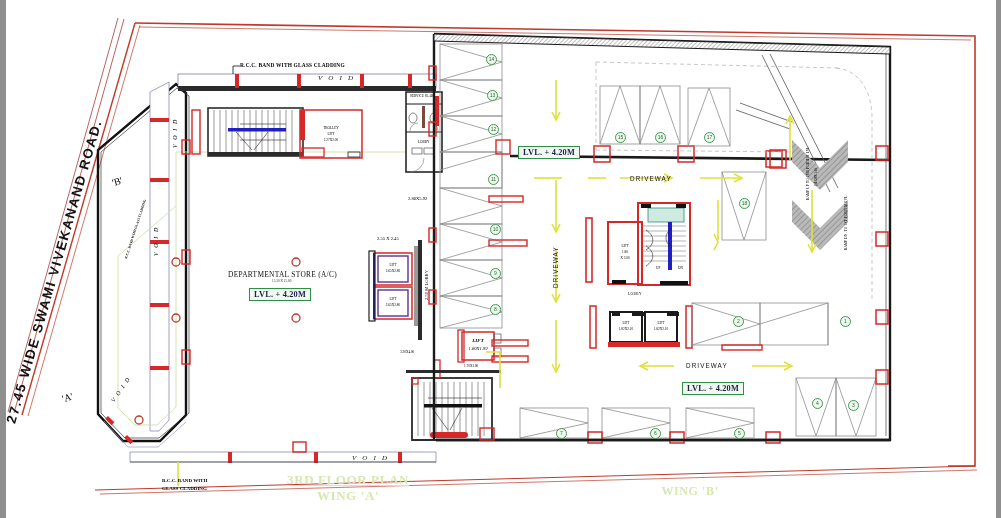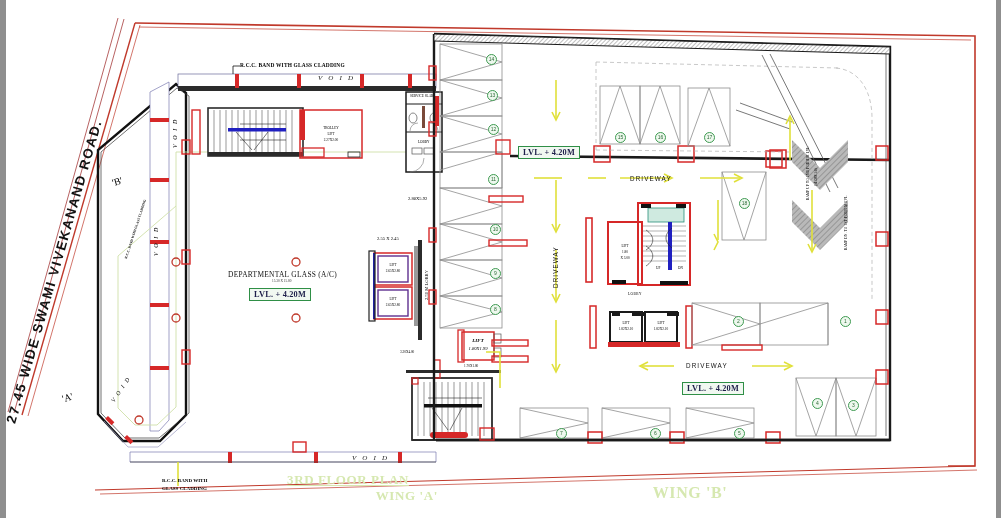--- a/index.html
+++ b/index.html
@@ -438,21 +438,21 @@
   </svg>
 
   <div class="lbl voidtxt" style="left:318px; top:74px;">V O I D</div>
   <div class="lbl voidtxt" style="left:352px; top:454px;">V O I D</div>
   <div class="lbl" style="left:172px; top:148px; font-style:italic; font-size:6px; letter-spacing:1.6px; transform:rotate(-90deg); transform-origin:left top;">V O I D</div>
   <div class="lbl" style="left:153px; top:256px; font-style:italic; font-size:6px; letter-spacing:1.6px; transform:rotate(-90deg); transform-origin:left top;">V O I D</div>
   <div class="lbl" style="left:110px; top:400px; font-style:italic; font-size:6px; letter-spacing:1.6px; transform:rotate(-56deg); transform-origin:left top;">V O I D</div>
 
   <div class="lbl xtiny" style="left:124px; top:258px; transform:rotate(-72deg); transform-origin:left top; font-weight:bold;">R.C.C. BAND WITH GLASS CLADDING</div>
 
-  <div class="lbl" style="left:228px; top:270px; font-size:7.4px; letter-spacing:.3px; color:#111;">DEPARTMENTAL GLASS (A/C)</div>
+  <div class="lbl" style="left:228px; top:270px; font-size:7.4px; letter-spacing:.3px; color:#111;">DEPARTMENTAL STORE (A/C)</div>
   <div class="lbl xtiny" style="left:272px; top:279px; color:#333;">15.30 X 15.80</div>
   <div class="lbl lvlbox" style="left:249px; top:288px;">LVL. + 4.20M</div>
 
   <div class="lbl xtiny ctr" style="left:312px; top:126px; width:38px;">TROLLEY</div>
   <div class="lbl xtiny ctr" style="left:312px; top:132px; width:38px;">LIFT</div>
   <div class="lbl xtiny ctr" style="left:312px; top:138px; width:38px;">2.27X2.00</div>
 
   <div class="lbl xtiny" style="left:410px; top:94px;">SERVICE SLAB</div>
   <div class="lbl xtiny" style="left:418px; top:140px;">LOBBY</div>
 
@@ -513,16 +513,16 @@
   <div class="pnum" style="left:486px; top:54px;">14</div>
   <div class="pnum" style="left:615px; top:132px;">15</div>
   <div class="pnum" style="left:655px; top:132px;">16</div>
   <div class="pnum" style="left:704px; top:132px;">17</div>
   <div class="pnum" style="left:739px; top:198px;">18</div>
 
   <div class="lbl xtiny" style="left:162px; top:478px; font-weight:bold; font-size:5px;">R.C.C. BAND WITH</div>
   <div class="lbl xtiny" style="left:162px; top:486px; font-weight:bold; font-size:5px;">GLASS CLADDING</div>
 
   <div class="lbl title" style="left:258px; top:472px; width:180px;text-decoration:underline;">3RD FLOOR PLAN</div>
-  <div class="lbl title" style="left:258px; top:488px; width:180px;text-align:right;">WING 'A'</div>
-  <div class="lbl title" style="left:500px; top:484px; width:380px; font-size:16px;">WING 'B'</div>
+  <div class="lbl title" style="left:258px; top:488px; width:180px;">WING 'A'</div>
+  <div class="lbl title" style="left:500px; top:484px; width:380px; font-size:12px;">WING 'B'</div>
 
 </div>
 
 </body></html>

